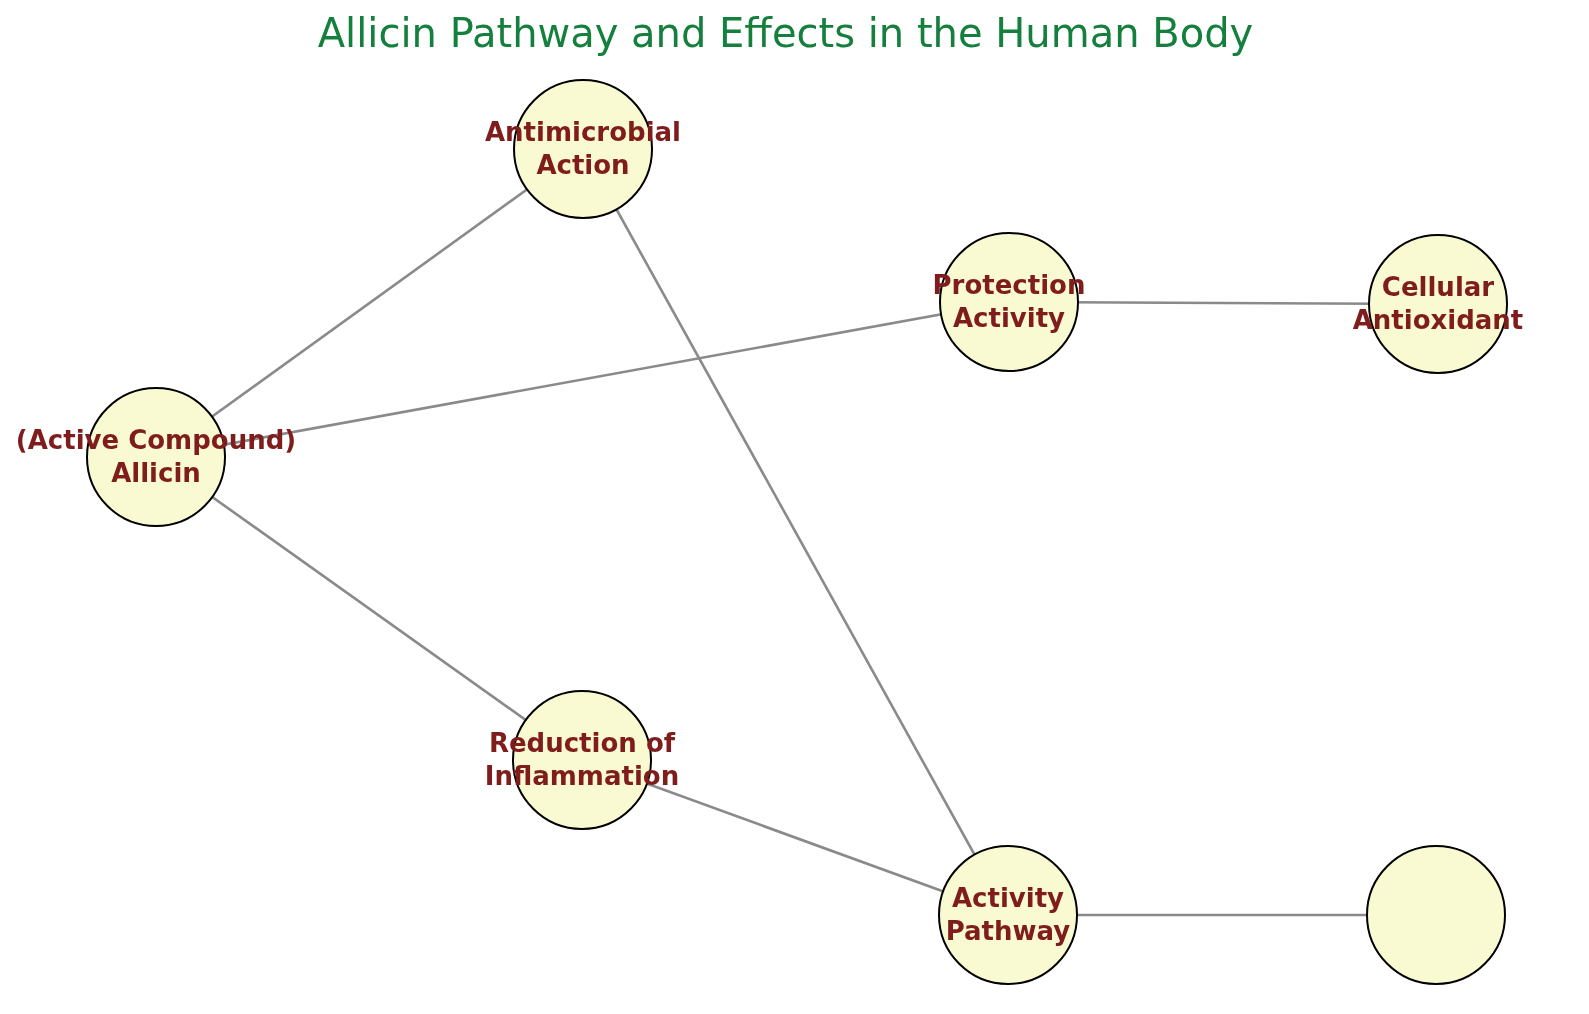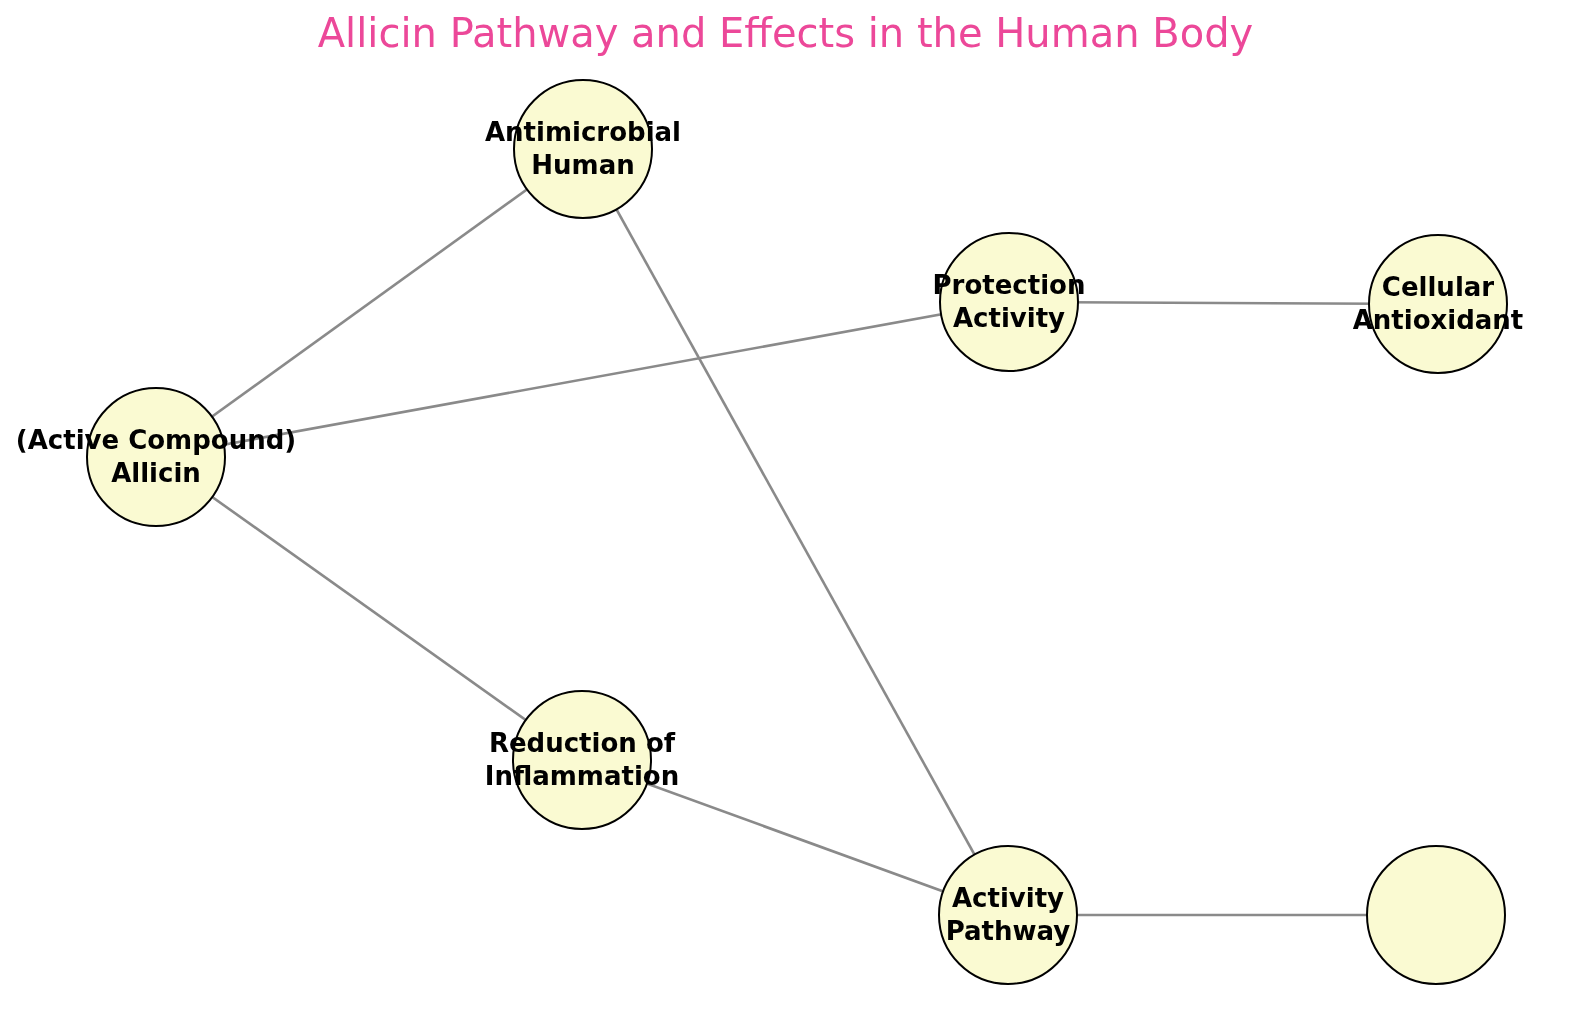--- a/index.html
+++ b/index.html
@@ -10,21 +10,21 @@
     overflow:hidden;
     font-family:"DejaVu Sans", sans-serif;
   }
   .fig-title{
     position:absolute;
     left:0; top:10px; width:1571px;
     text-align:center;
     font-size:40px;
     line-height:46px;
     font-weight:400;
-    color:#ec4899;
+    color:#15803d;
     white-space:nowrap;
   }
   
   .graph{
     position:absolute;
     left:17px; top:0;
     width:1572px; height:1014px;
     overflow:hidden;
   }
   .edges{
@@ -48,21 +48,21 @@
     border:2.5px solid #000000;
   }
   .node .label{
     position:absolute;
     left:0; top:0;
     transform:translate(-50%,-50%);
     text-align:center;
     font-size:26px;
     font-weight:bold;
     line-height:33px;
-    color:#000000;
+    color:#7f1d1d;
     white-space:nowrap;
     z-index:2;
   }
   .node .label span{display:block;}
 
   .node-allicin       {left:139px; top:457px;}
   .node-antimicrobial {left:566px; top:149px;}
   .node-antioxidant   {left:992px; top:302px;}
   .node-cellular      {left:1421px;top:304px;}
   .node-reduction     {left:565px; top:760px;}
@@ -91,21 +91,21 @@
       <div class="label">
         <span>(Active Compound)</span>
         <span>Allicin</span>
       </div>
     </div>
 
     <div class="node node-antimicrobial">
       <div class="circle"></div>
       <div class="label">
         <span>Antimicrobial</span>
-        <span>Human</span>
+        <span>Action</span>
       </div>
     </div>
 
     <div class="node node-antioxidant">
       <div class="circle"></div>
       <div class="label">
         <span>Protection</span>
         <span>Activity</span>
       </div>
     </div>

